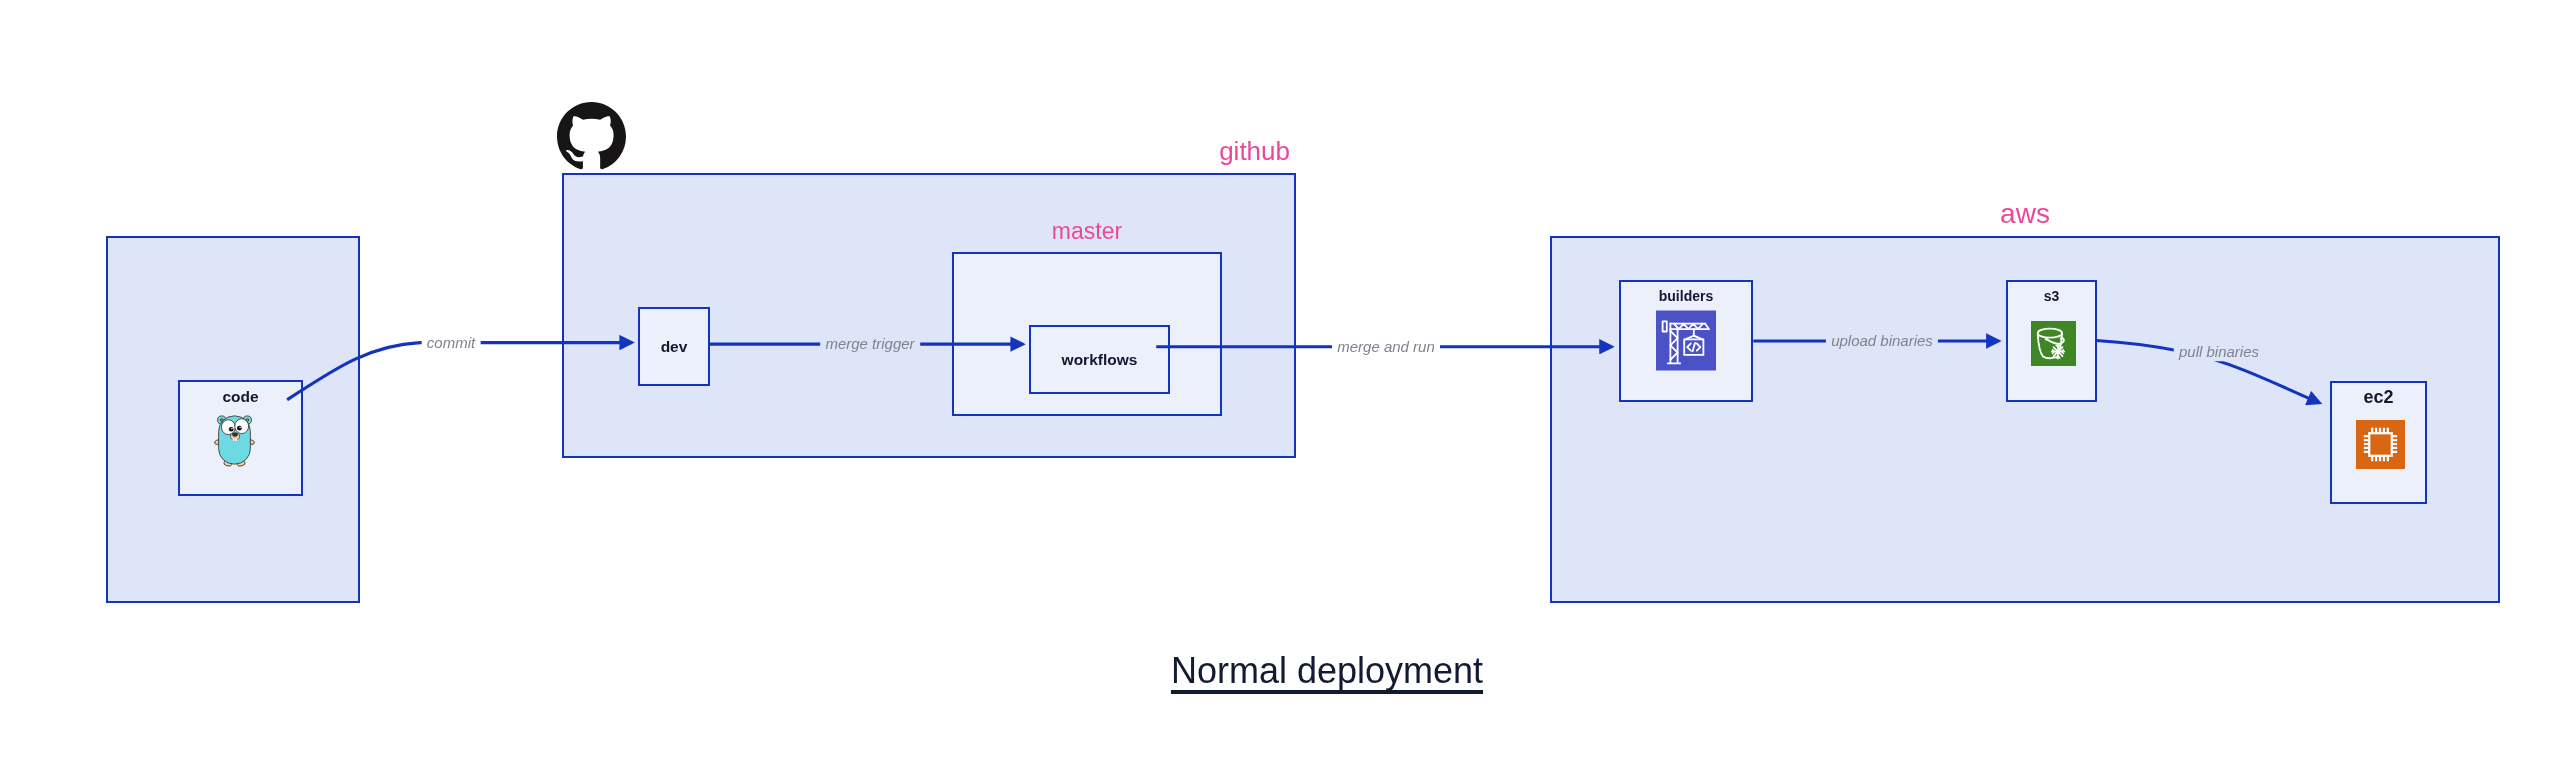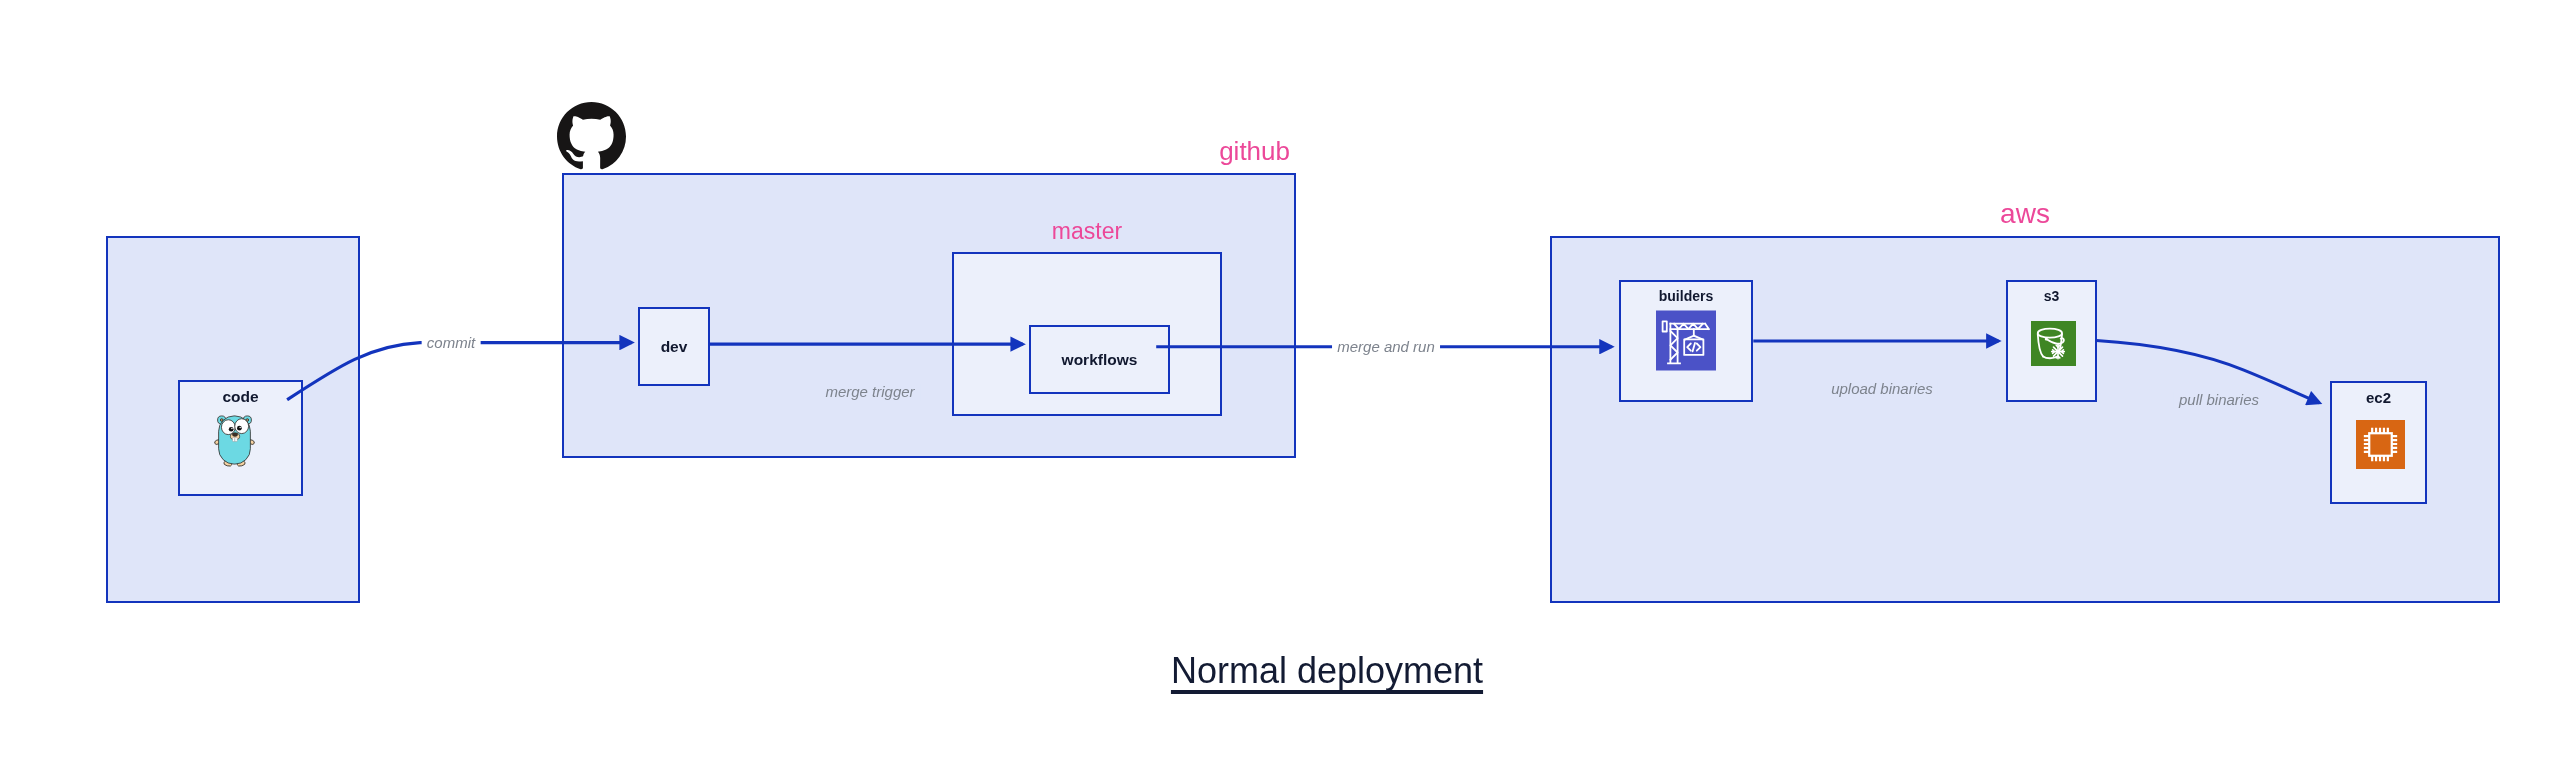--- a/index.html
+++ b/index.html
@@ -23,21 +23,21 @@
   .node-label.top{top:6.2px;}
   .node-label.middle{top:50%;transform:translateY(-50%);}
   .icon-box{position:absolute;}
   #edges{position:absolute;left:0;top:0;z-index:3;pointer-events:none;}
   .edge-label{
     position:absolute;transform:translate(-50%,-50%);z-index:4;
     color:#7d838d;font-style:italic;font-size:15px;line-height:17.5px;
     padding:0 5.2px;white-space:nowrap;
   }
   .edge-label.on-white{background:#ffffff;}
-  .edge-label.on-fill{background:#dfe5f9;margin-top:48px;}
+  .edge-label.on-fill{background:#dfe5f9;}
   .title{
     position:absolute;transform:translateX(-50%);z-index:5;
     color:#131b33;font-size:36px;white-space:nowrap;
     text-decoration:underline;text-decoration-thickness:3.6px;text-underline-offset:7.2px;
   }
   .logo{position:absolute;z-index:2;}
 </style>
 </head>
 <body>
 
@@ -140,21 +140,21 @@
           <path d="M60 52 V84 M46 68 H74"></path>
           <path d="M50 58 L70 78 M70 58 L50 78"></path>
           <path d="M56 54 L60 58 L64 54 M56 82 L60 78 L64 82"></path>
           <path d="M48 64 L52 68 L48 72 M72 64 L68 68 L72 72"></path>
         </g>
       </svg>
     </div>
   </div>
 
   <div class="node" style="left:2330px;top:381px;width:97px;height:123px;">
-    <div class="node-label top" style="font-size:15px;">ec2</div>
+    <div class="node-label top" style="font-size:18px;">ec2</div>
     <div class="icon-box" style="left:24px;top:37px;width:49px;height:49px;">
       <svg width="49" height="49" viewBox="0 0 100 100">
         <rect x="0" y="0" width="100" height="100" fill="#d86613"></rect>
         <g stroke="#ffffff" stroke-width="4.5" fill="none">
           <rect x="27" y="27" width="46" height="46"></rect>
           <path d="M33 27 V16 M41 27 V16 M49 27 V16 M57 27 V16 M65 27 V16"></path>
           <path d="M33 84 V73 M41 84 V73 M49 84 V73 M57 84 V73 M65 84 V73"></path>
           <path d="M27 33 H16 M27 41 H16 M27 49 H16 M27 57 H16 M27 65 H16"></path>
           <path d="M84 33 H73 M84 41 H73 M84 49 H73 M84 57 H73 M84 65 H73"></path>
         </g>

